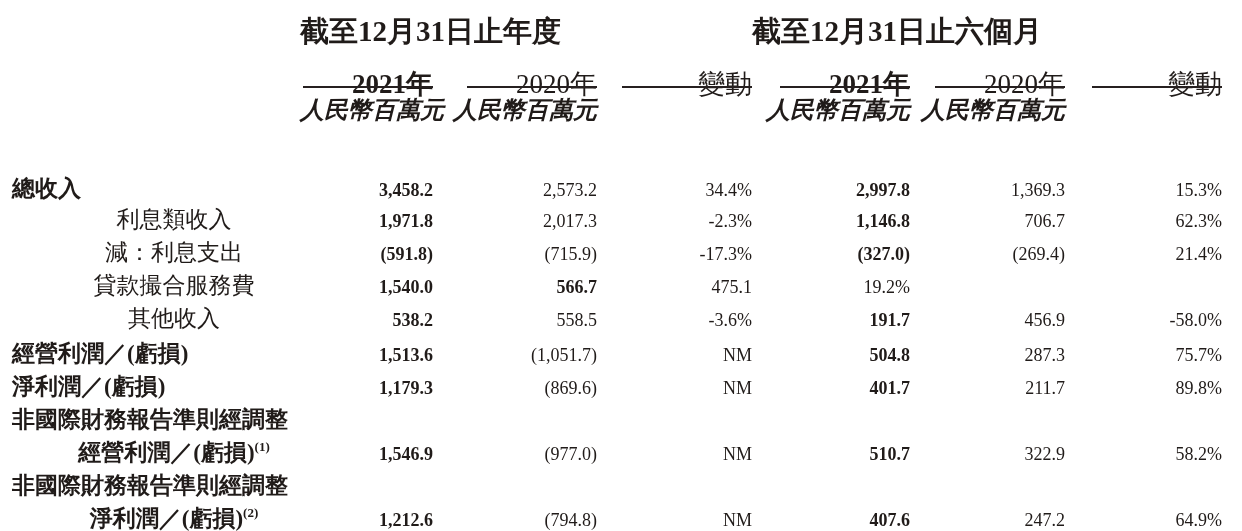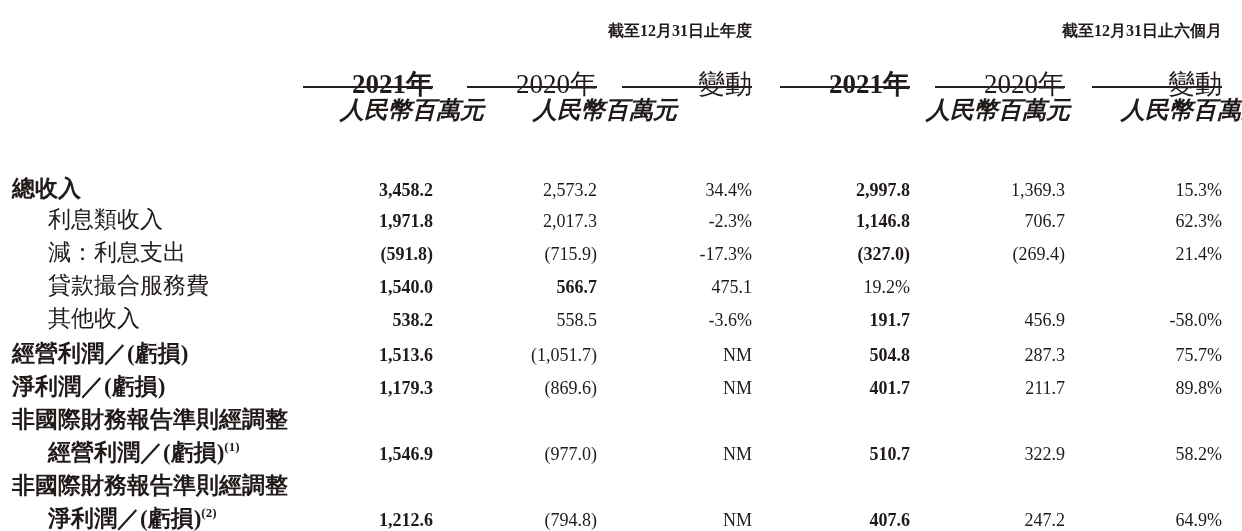--- a/index.html
+++ b/index.html
@@ -12,35 +12,35 @@
     font-family: "Liberation Serif", "DejaVu Serif", serif;
     overflow: hidden;
   }
   .r {
     display: grid;
     grid-template-columns: 300px 133px 164px 155px 158px 155px 157px;
     align-items: baseline;
   }
   .num  { text-align: right; font-size: 18px; white-space: nowrap; }
   .label{ font-size: 23px; padding-left: 12px; white-space: nowrap; }
-  .ind  { padding-left: 48px; }
+  .ind  { padding-left: 48px; text-align: center; }
   .b    { font-weight: bold; margin-top: 16px; }
 
   .group-row { margin-top: 12px; height: 38px; line-height: 38px; }
-  .gtitle { font-size: 16px; font-weight: bold; text-align: right; white-space: nowrap; }
+  .gtitle { font-size: 29px; font-weight: bold; text-align: left; white-space: nowrap; }
   .gt1 { grid-column: 2 / 5; }
   .gt2 { grid-column: 5 / 8; }
 
   .year-row { height: 36px; line-height: 36px; }
   .year-row .num { font-size: 27px; }
 
   .rule-row { height: 8px; }
   .rule { width: 130px; margin-left: auto; border-top: 2px solid #262020; height: 0; }
 
-  .unit-row { height: 32px; line-height: 32px; gap: 40px; }
+  .unit-row { height: 32px; line-height: 32px; }
   .unit { font-style: italic; font-weight: 600; font-size: 24px; text-align: right; white-space: nowrap; }
 
   .body-rows { margin-top: 30px; }
   .row { height: 33px; line-height: 33px; }
   .row2 { height: 33px; line-height: 33px; }
 
   sup { font-size: 13px; line-height: 0; vertical-align: super; font-weight: bold; }
 </style>
 </head>
 <body>

